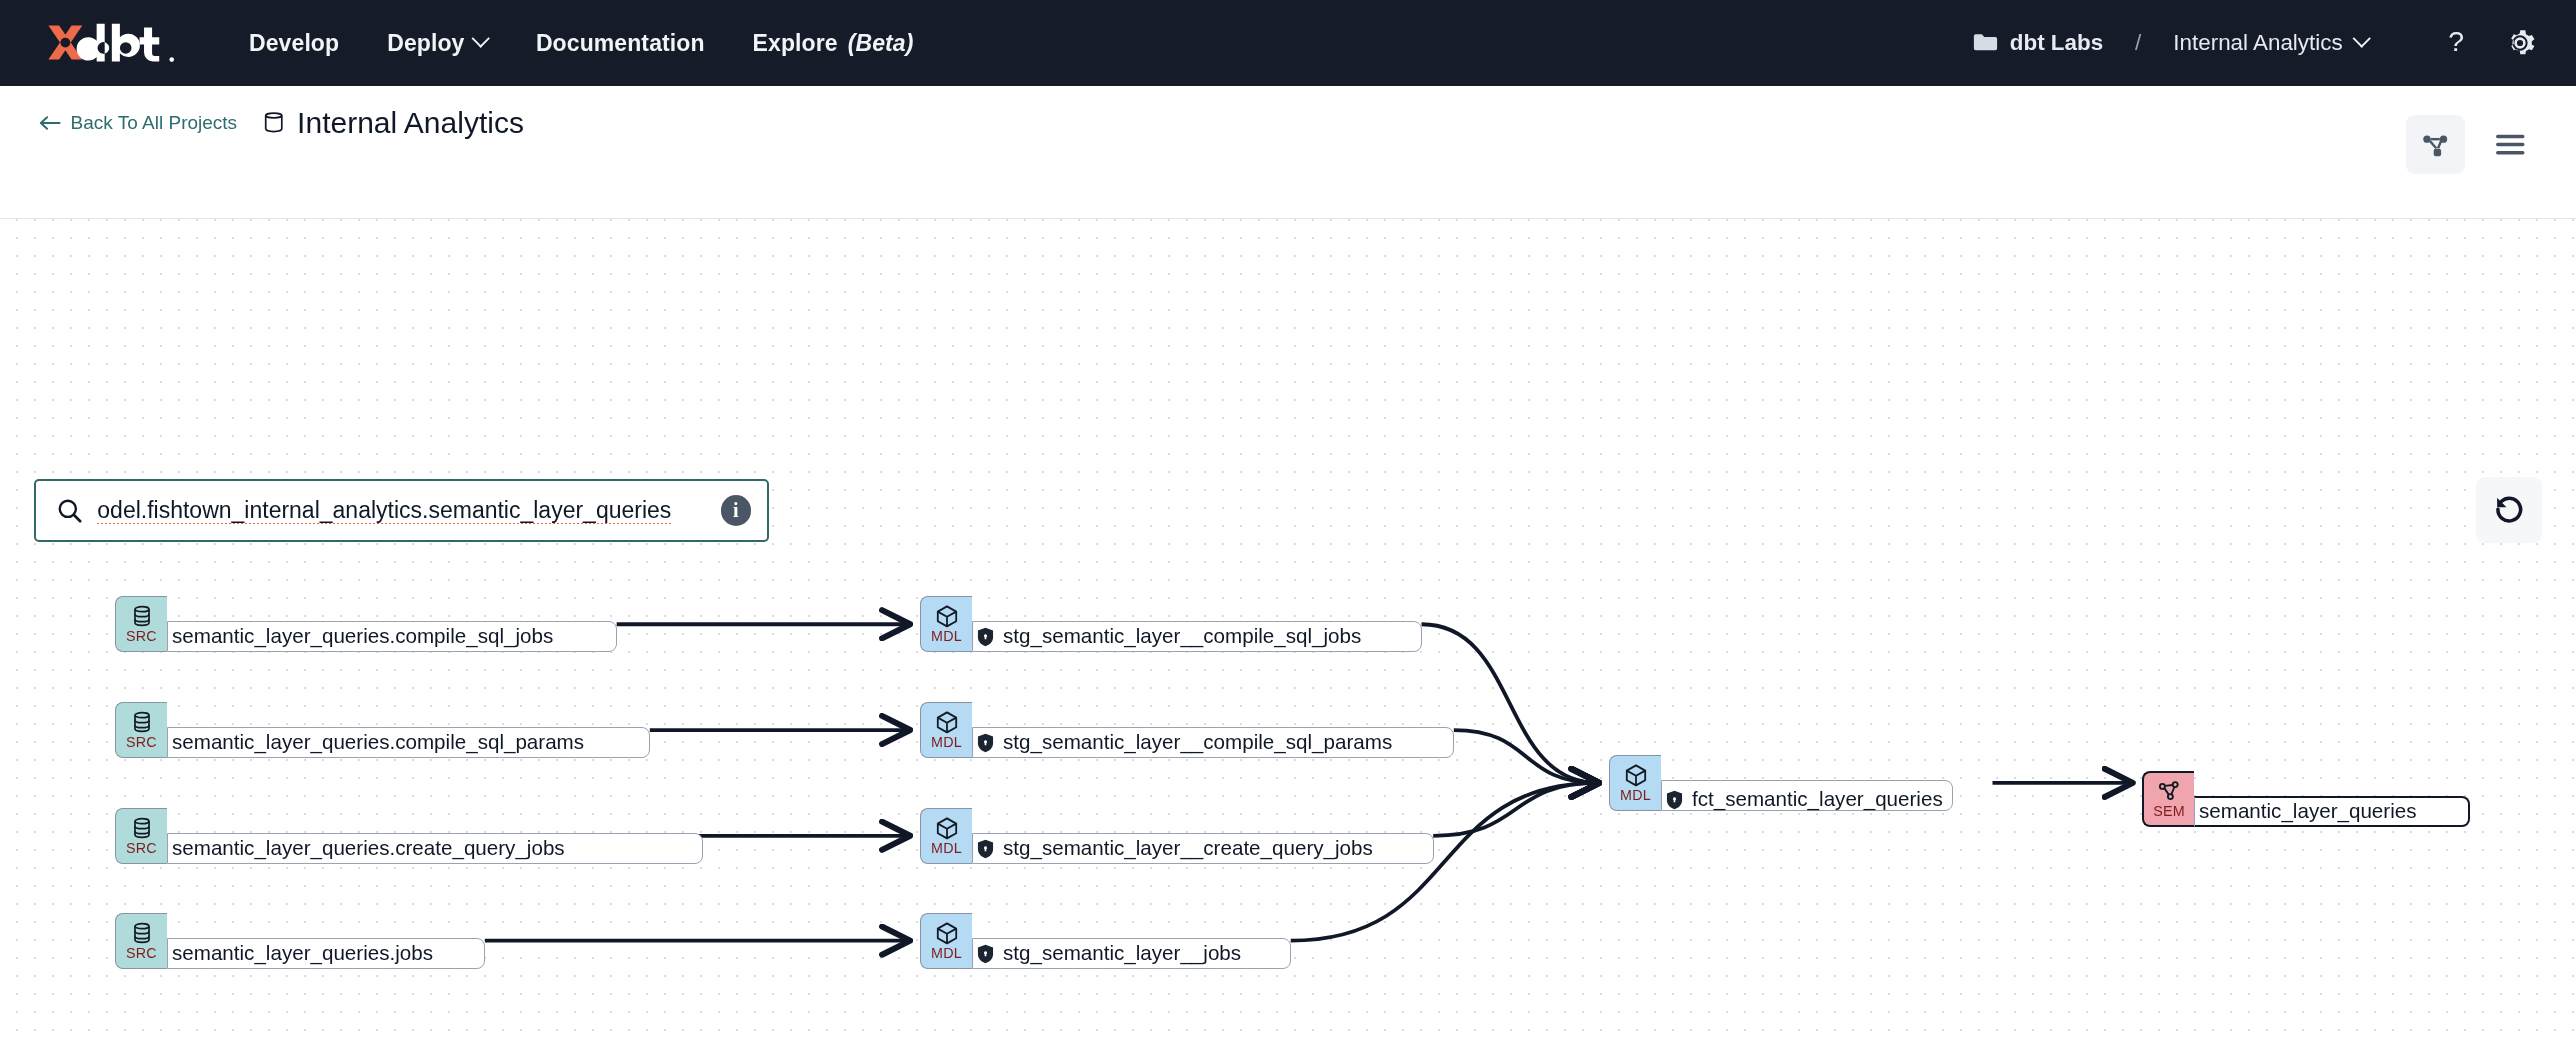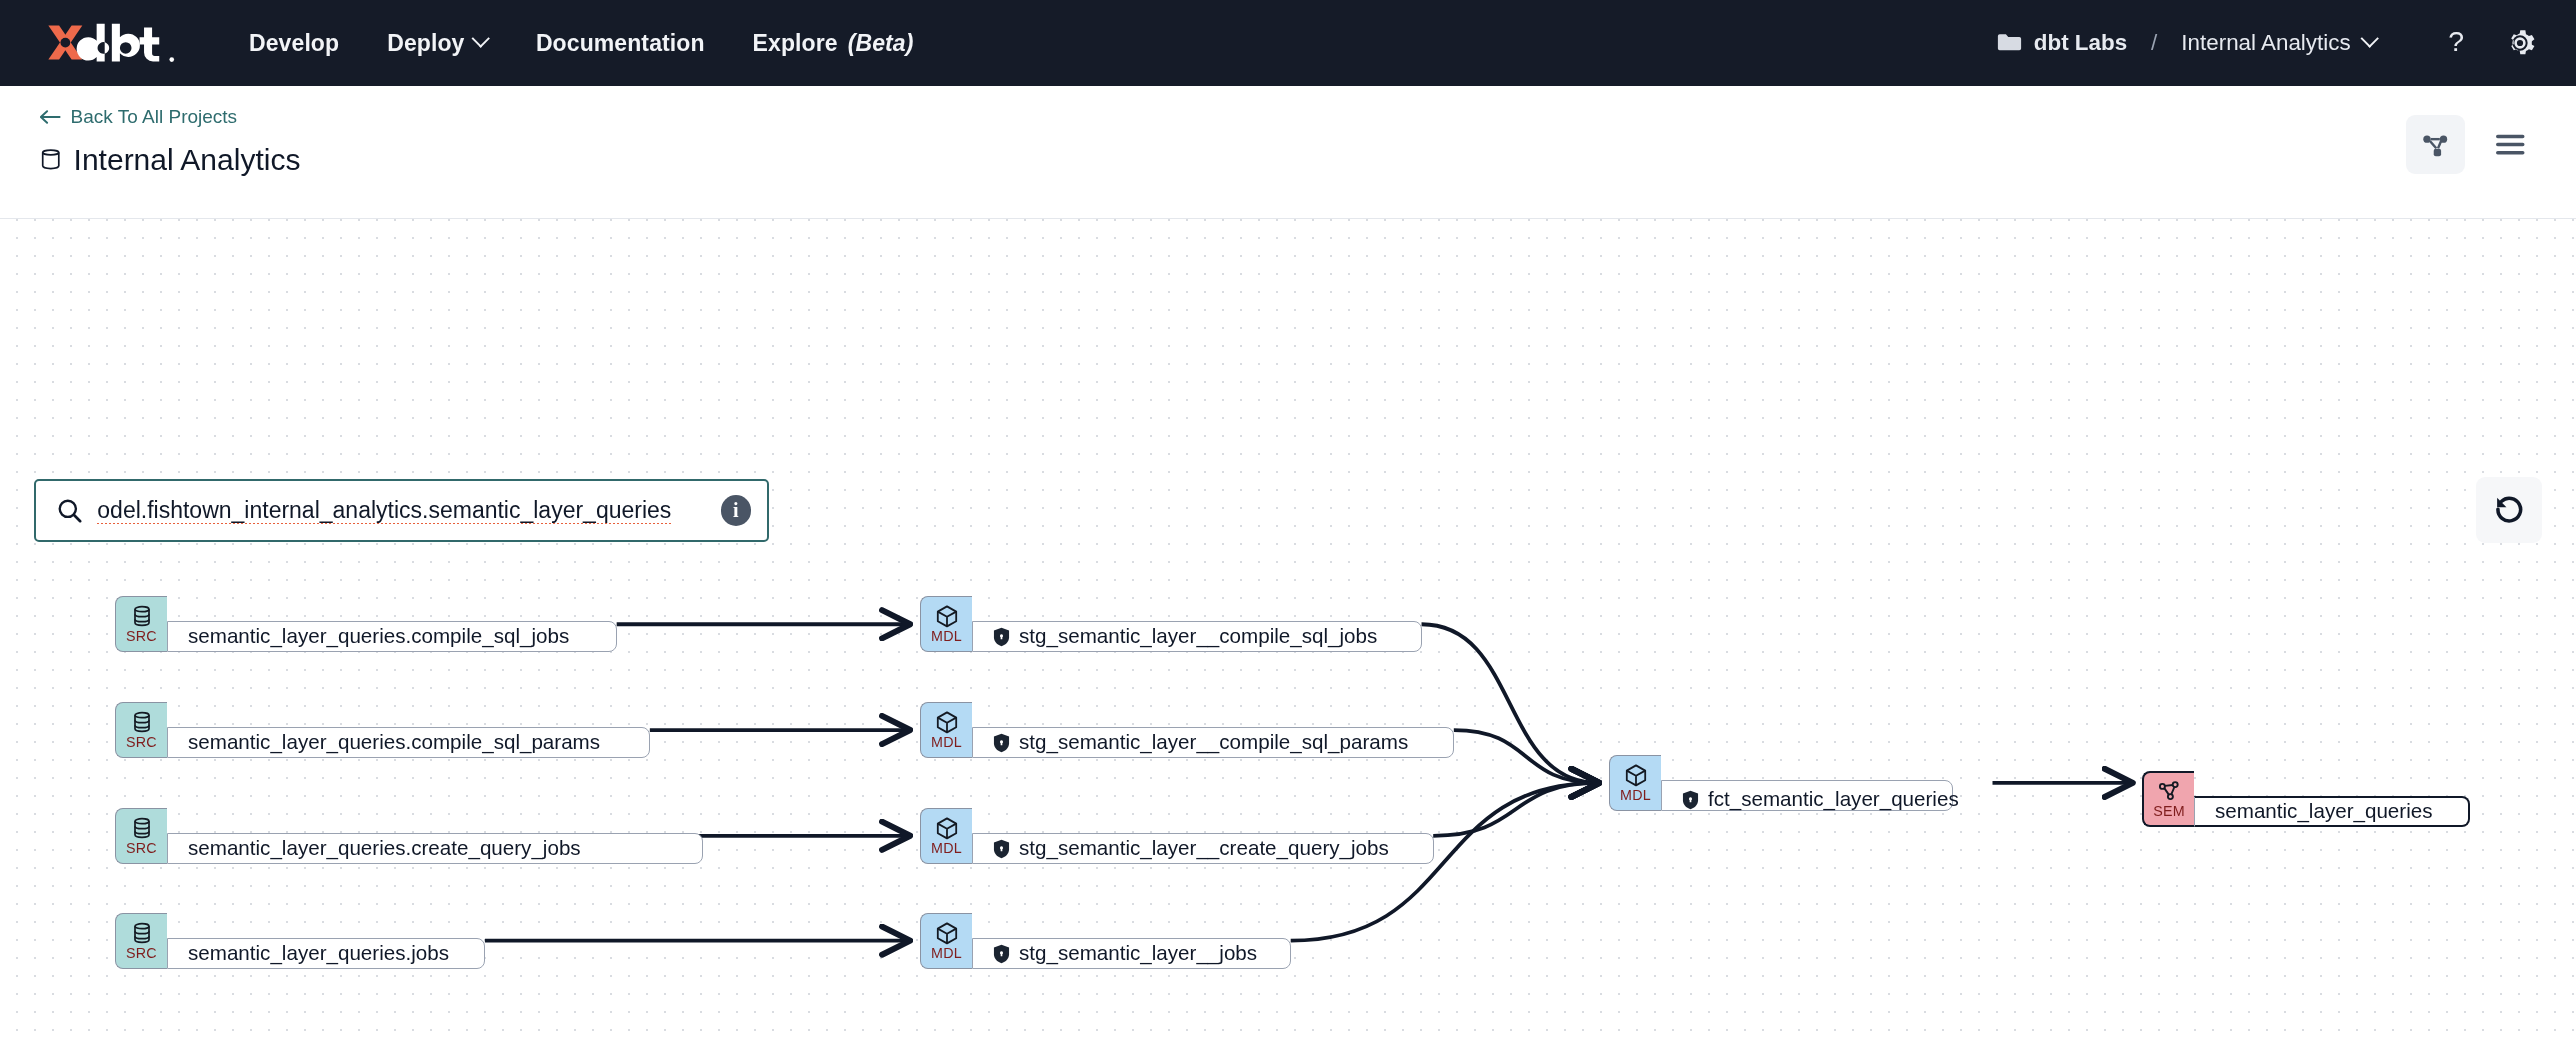--- a/index.html
+++ b/index.html
@@ -50,21 +50,21 @@
     display: inline-block;
     width: 13.4px; height: 13.4px;
     border-right: 2.7px solid #F2F4F7;
     border-bottom: 2.7px solid #F2F4F7;
     transform: rotate(45deg) translate(-2.7px,-2.7px);
   }
   .topnav-right {
     margin-left: auto;
     display: flex;
     align-items: center;
-    gap: 8px;
+    gap: 16px;
   }
   .org-crumb {
     display: flex;
     align-items: center;
     gap: 11.7px;
     color: #E7EAF0;
     font-size: 22.4px;
     font-weight: bold;
     cursor: pointer;
     white-space: nowrap;
@@ -90,21 +90,21 @@
   
   .subheader {
     height: 133px;
     background: #ffffff;
     border-bottom: 0.9px solid #E4E7EC;
     padding: 20px 36px 0 36px;
     display: flex;
     align-items: flex-start;
     position: relative;
   }
-  .sub-left { display: flex; flex-direction: column; gap: 15px; padding-left: 3.6px; }
+  .sub-left { display: flex; flex-direction: row; gap: 26px; padding-left: 3.6px; }
   .backlink {
     display: flex; align-items: center; gap: 8px;
     color: #2E6C6E; font-size: 19px; cursor: pointer;
     white-space: nowrap;
   }
   .page-title {
     display: flex; align-items: center; gap: 12.5px;
     font-size: 30px; color: #101828; font-weight: normal;
     white-space: nowrap;
   }
@@ -220,21 +220,21 @@
   .badge-sem { background: #F0A5AE; }
 
   .node-body {
     background: #ffffff;
     border: 1.4px solid #9AA2B1;
     border-top-right-radius: 8px;
     border-bottom-right-radius: 8px;
     display: flex;
     align-items: center;
     gap: 9px;
-    padding: 0 20px;
+    padding: 0 4px;
     white-space: nowrap;
     margin-top: 25px;
   }
   .node-label { font-size: 20.6px; color: #101828; line-height: 1; }
   .node.selected .node-body {
     border: 2.7px solid #101828;
     border-left: 1.4px solid #9AA2B1;
   }
   .node.selected .node-badge {
     border: 2.7px solid #101828;

